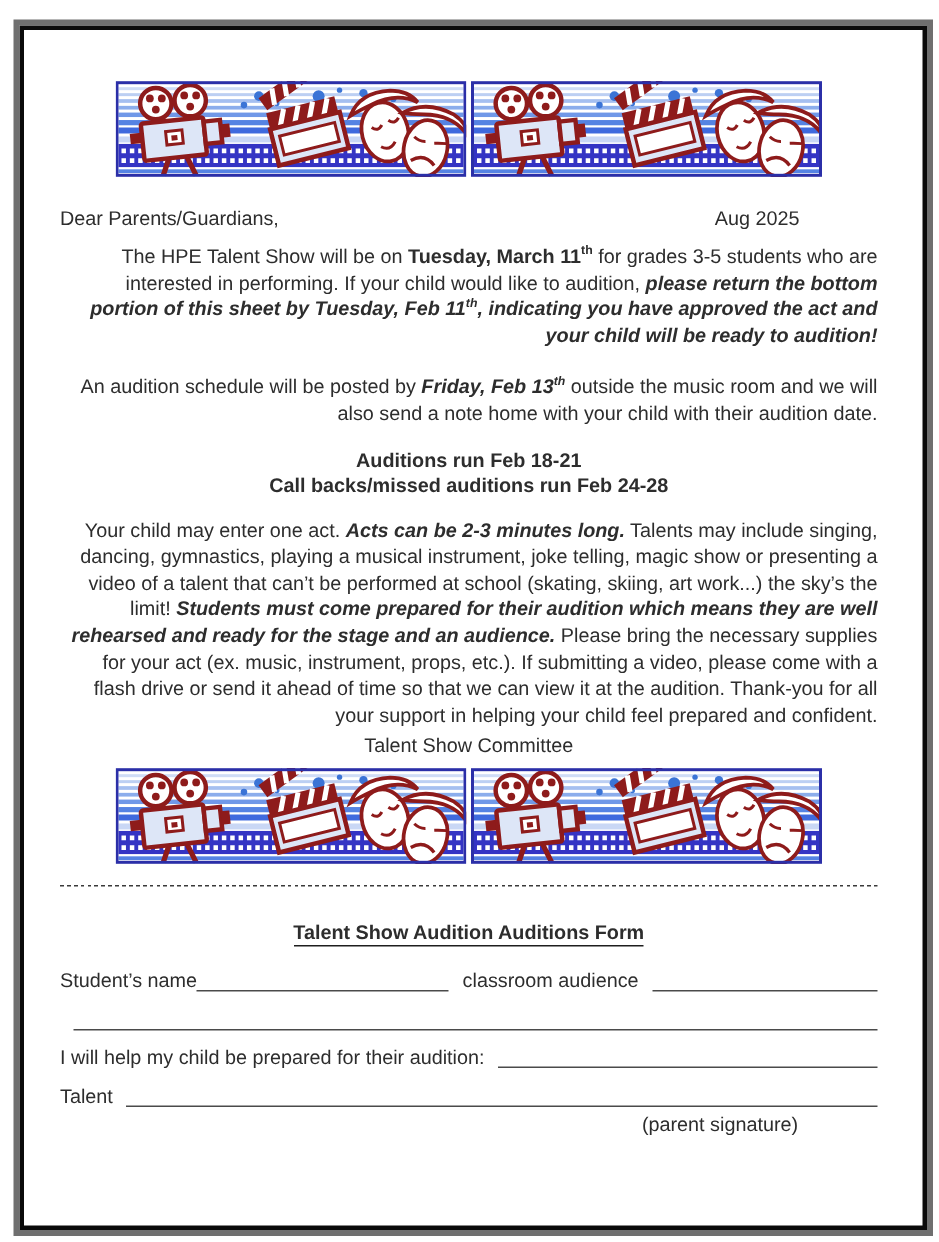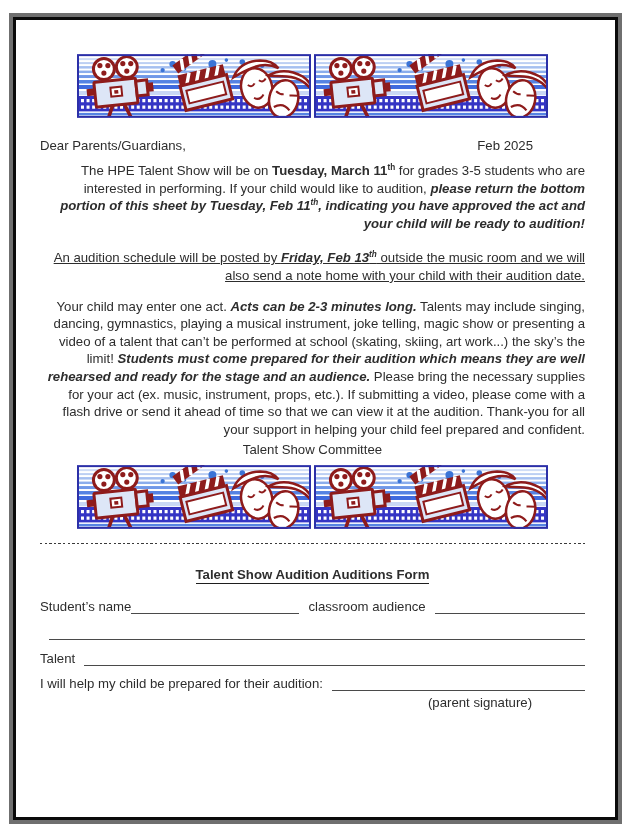--- a/index.html
+++ b/index.html
@@ -22,21 +22,21 @@
   .banner-row.second{margin-top:7px;}
   svg.banner{width:234px;height:64px;display:block;}
   .salutation-row{
     display:flex;justify-content:space-between;align-items:baseline;
     margin-top:19px;font-size:13.2px;line-height:17px;padding-right:52px;
   }
   p.body{
     margin:0;font-size:13.2px;line-height:17.6px;text-align:right;
   }
   .p1{margin-top:8px!important;}
-  .p2{margin-top:17px!important;text-decoration:underline;}
+  .p2{margin-top:17px!important;}
   .p3{margin-top:13px!important;}
   .b{font-weight:bold;}
   .i{font-style:italic;}
   .sup{font-size:0.62em;vertical-align:super;line-height:0;}
   .center-bold{
     margin-top:13px;text-align:center;font-weight:bold;
     font-size:13.2px;line-height:17px;
   }
   .committee{
     margin-top:3px;text-align:center;
@@ -161,27 +161,31 @@
         <svg class="banner">
             <use href="#talent-banner"></use>
           </svg>
         <svg class="banner">
             <use href="#talent-banner"></use>
           </svg>
       </div>
 
       <div class="salutation-row">
         <span>Dear Parents/Guardians,</span>
-        <span>Feb 2025</span>
+        <span>Aug 2025</span>
       </div>
 
       <p class="body p1"><span>The HPE Talent Show will be on </span><span class="b">Tuesday, March 11</span><span class="b sup">th</span><span> for grades 3-5 students who are interested in performing. If your child would like to audition, </span><span class="b i">please return the bottom portion of this sheet by Tuesday, Feb 11</span><span class="b i sup">th</span><span class="b i">, indicating you have approved the act and your child will be ready to audition!</span></p>
 
       <p class="body p2"><span>An audition schedule will be posted by </span><span class="b i">Friday, Feb 13</span><span class="b i sup">th</span><span> outside the music room and we will also send a note home with your child with their audition date.</span></p>
 
+      <div class="center-bold">
+        <div>Auditions run Feb 18-21</div>
+        <div>Call backs/missed auditions run Feb 24-28</div>
+      </div>
 
       <p class="body p3"><span>Your child may enter one act. </span><span class="b i">Acts can be 2-3 minutes long.</span><span> Talents may include singing, dancing, gymnastics, playing a musical instrument, joke telling, magic show or presenting a video of a talent that can’t be performed at school (skating, skiing, art work...) the sky’s the limit! </span><span class="b i">Students must come prepared for their audition which means they are well rehearsed and ready for the stage and an audience.</span><span> Please bring the necessary supplies for your act (ex. music, instrument, props, etc.). If submitting a video, please come with a flash drive or send it ahead of time so that we can view it at the audition. Thank-you for all your support in helping your child feel prepared and confident.</span></p>
 
       <div class="committee">Talent Show Committee</div>
 
       <div class="banner-row second">
         <svg class="banner">
             <use href="#talent-banner"></use>
           </svg>
         <svg class="banner">
@@ -202,28 +206,28 @@
           <span>classroom audience</span>
           <span class="gap8"></span>
           <span class="blank grow"></span>
       </div>
 
       <div class="form-line fl2">
           <span class="gap8"></span>
           <span class="blank grow"></span>
       </div>
 
+      <div class="form-line fl4">
+        <span>I will help my child be prepared for their audition:</span>
+          <span class="gap8"></span>
+          <span class="blank grow"></span>
+      </div>
+
       <div class="form-line fl3">
         <span>Talent</span>
-          <span class="gap8"></span>
-          <span class="blank grow"></span>
-      </div>
-
-      <div class="form-line fl4">
-        <span>I will help my child be prepared for their audition:</span>
           <span class="gap8"></span>
           <span class="blank grow"></span>
       </div>
 
       <div class="sig-caption">(parent signature)</div>
 
     </div>
   </div>
 </div>
 

